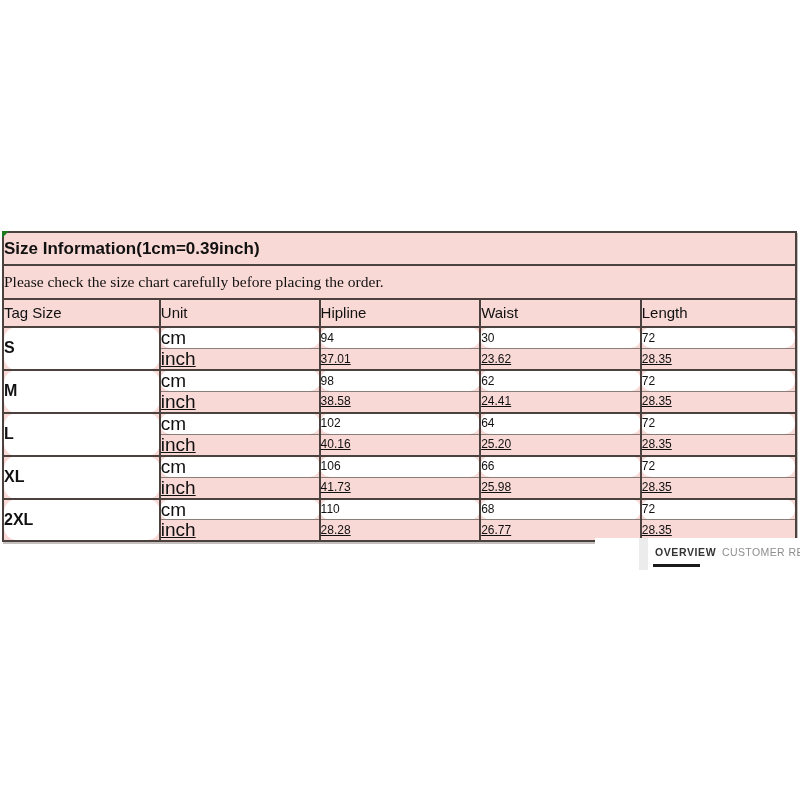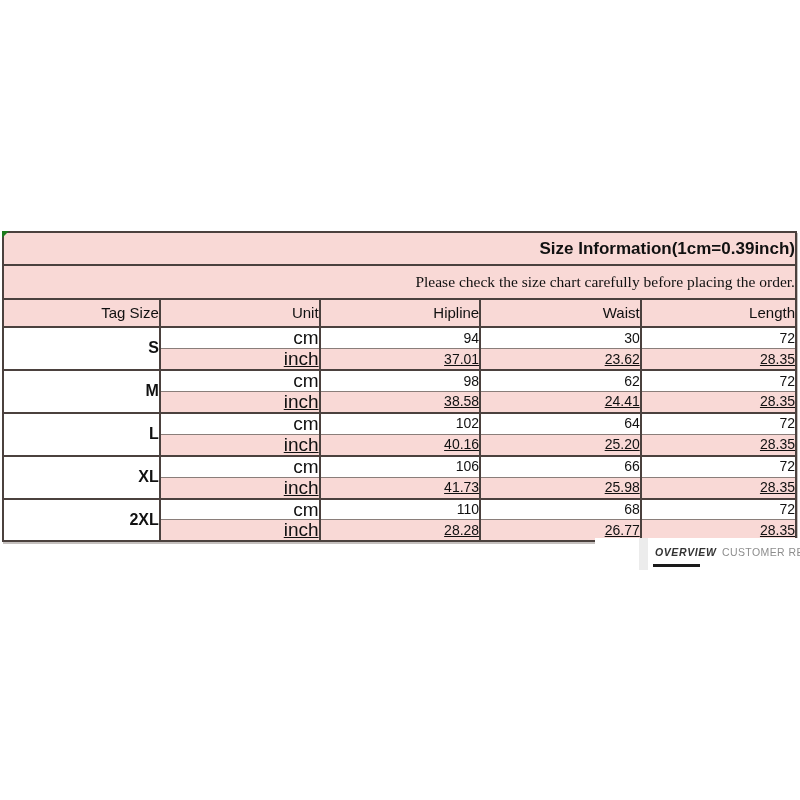--- a/index.html
+++ b/index.html
@@ -6,59 +6,59 @@
   body{
     width:800px;height:800px;background:#ffffff;position:relative;overflow:hidden;
     font-family:"Liberation Sans", sans-serif;color:#111;
   }
   .sheet{
     position:absolute;left:2px;top:231px;width:791px;
     border:2px solid #4b413e;background:#f9d9d6;
     box-shadow:1px 2px 0 rgba(150,140,137,0.55);
   }
   table.size-table{border-collapse:collapse;width:100%;table-layout:fixed;}
-  td,th{text-align:right;vertical-align:middle;padding:0;line-height:1.05;}
+  td,th{text-align:left;vertical-align:middle;padding:0;line-height:1.05;border-radius:13px;}
   tr.title-row td{
     height:31px;background:#f9d9d6;font-weight:bold;font-size:17px;
     border-bottom:2px solid #4b413e;
   }
   tr.subtitle-row td{
     height:32px;background:#f9d9d6;font-size:15.5px;
     border-bottom:2px solid #4b413e;
     font-family:Liberation Serif, serif;
   }
   tr.head-row th{
     height:26px;background:#f9d9d6;font-weight:normal;font-size:15px;
     border-bottom:2px solid #4b413e;
   }
   .vb{border-left:2px solid #4b413e;}
   td.size-cell{background:#ffffff;font-weight:bold;font-size:16px;}
   tr.cm-row td{background:#ffffff;height:16px;border-top:2px solid #4b413e;}
   tr.inch-row td{background:#f9d9d6;height:16px;border-top:1px solid #8a7e7a;text-decoration:underline;}
   td.unit-cell{font-size:19px;}
-  td.val-cell{font-size:14px;padding-left:12px;}
+  td.val-cell{font-size:12px;}
   .notes{
     background:#f9d9d6;padding:2px 0 3px 4px;font-size:15.5px;line-height:21px;
     border-top:2px solid #4b413e;text-align:left;color:#0d0d0d;
   }
   .note-line{white-space:nowrap;overflow:hidden;}
   .green-corner{
     position:absolute;left:2px;top:231px;width:0;height:0;
     border-top:7px solid #1c7a1c;border-right:7px solid transparent;z-index:5;
   }
   .tab-overlay{
     position:absolute;left:595px;top:538px;width:205px;height:52px;
     background:#ffffff;z-index:6;overflow:hidden;
   }
   .tab-shadow{
     position:absolute;left:44px;top:0;width:9px;height:32px;background:#ececec;
   }
   .tab-overview{
     position:absolute;left:60px;top:8px;font-size:10.5px;font-weight:bold;
-    letter-spacing:0.6px;color:#333333;cursor:pointer;font-style:italic;
+    letter-spacing:0.6px;color:#333333;cursor:pointer;
   }
   .tab-underline{
     position:absolute;left:58px;top:26px;width:47px;height:3px;background:#1a1a1a;
   }
   .tab-review{
     position:absolute;left:127px;top:8px;font-size:10.5px;letter-spacing:0.4px;
     color:#8d8d8d;white-space:nowrap;cursor:pointer;
   }
 </style>
 </head>

